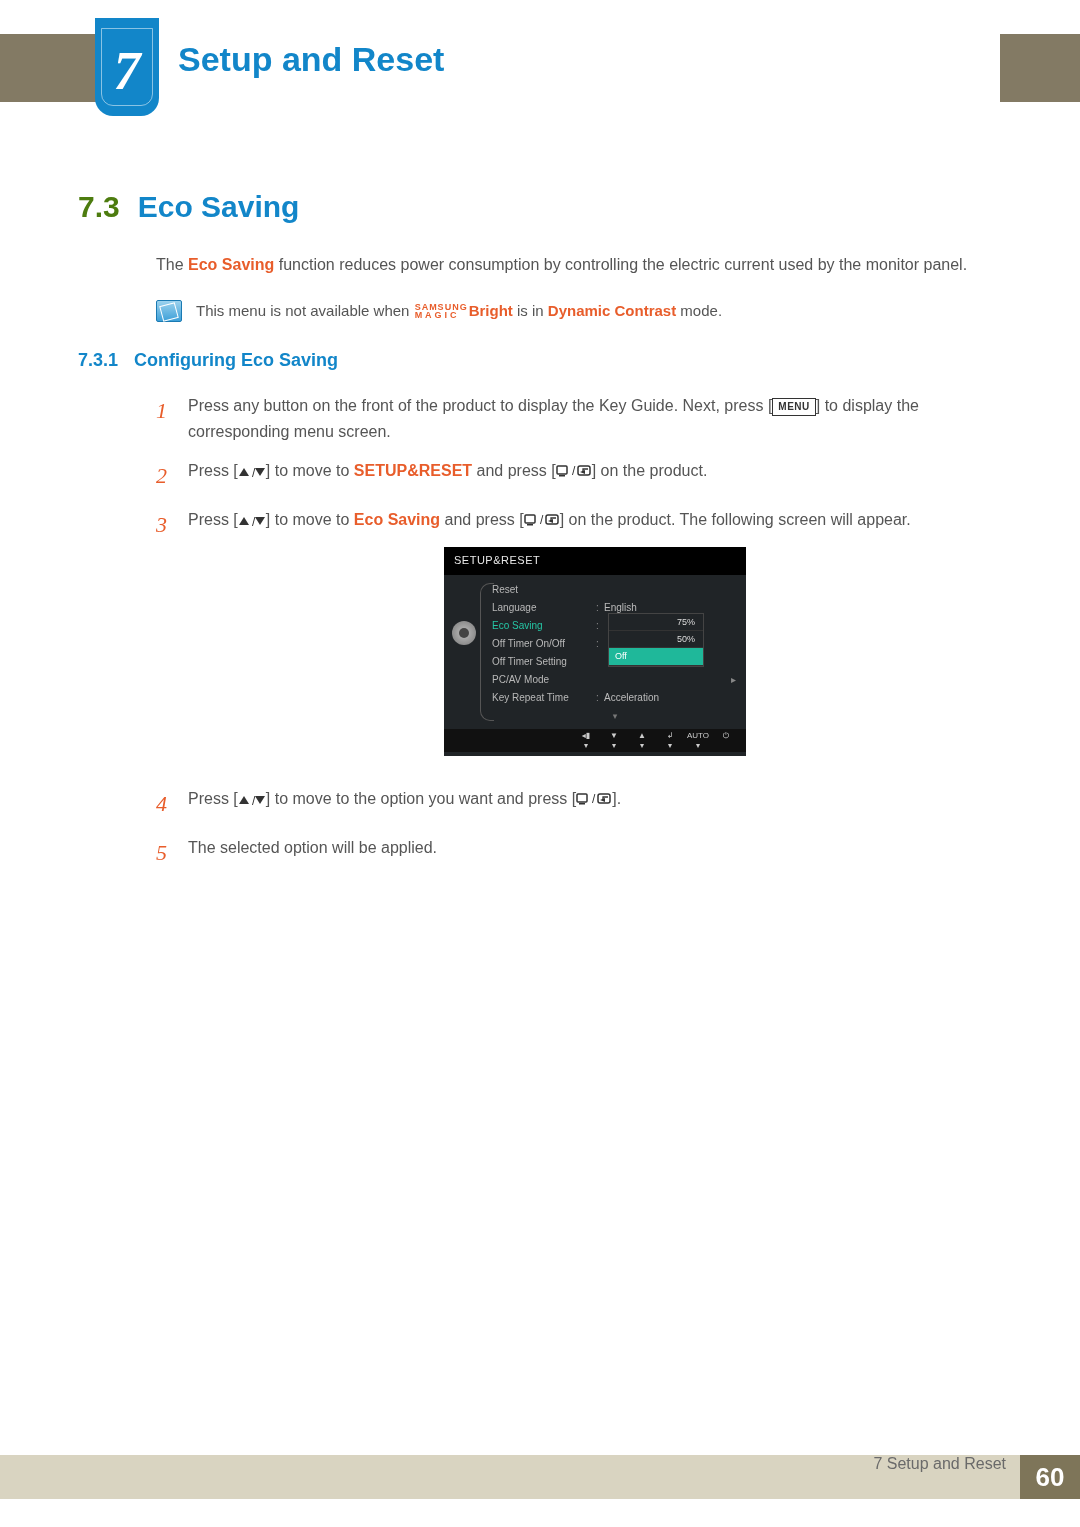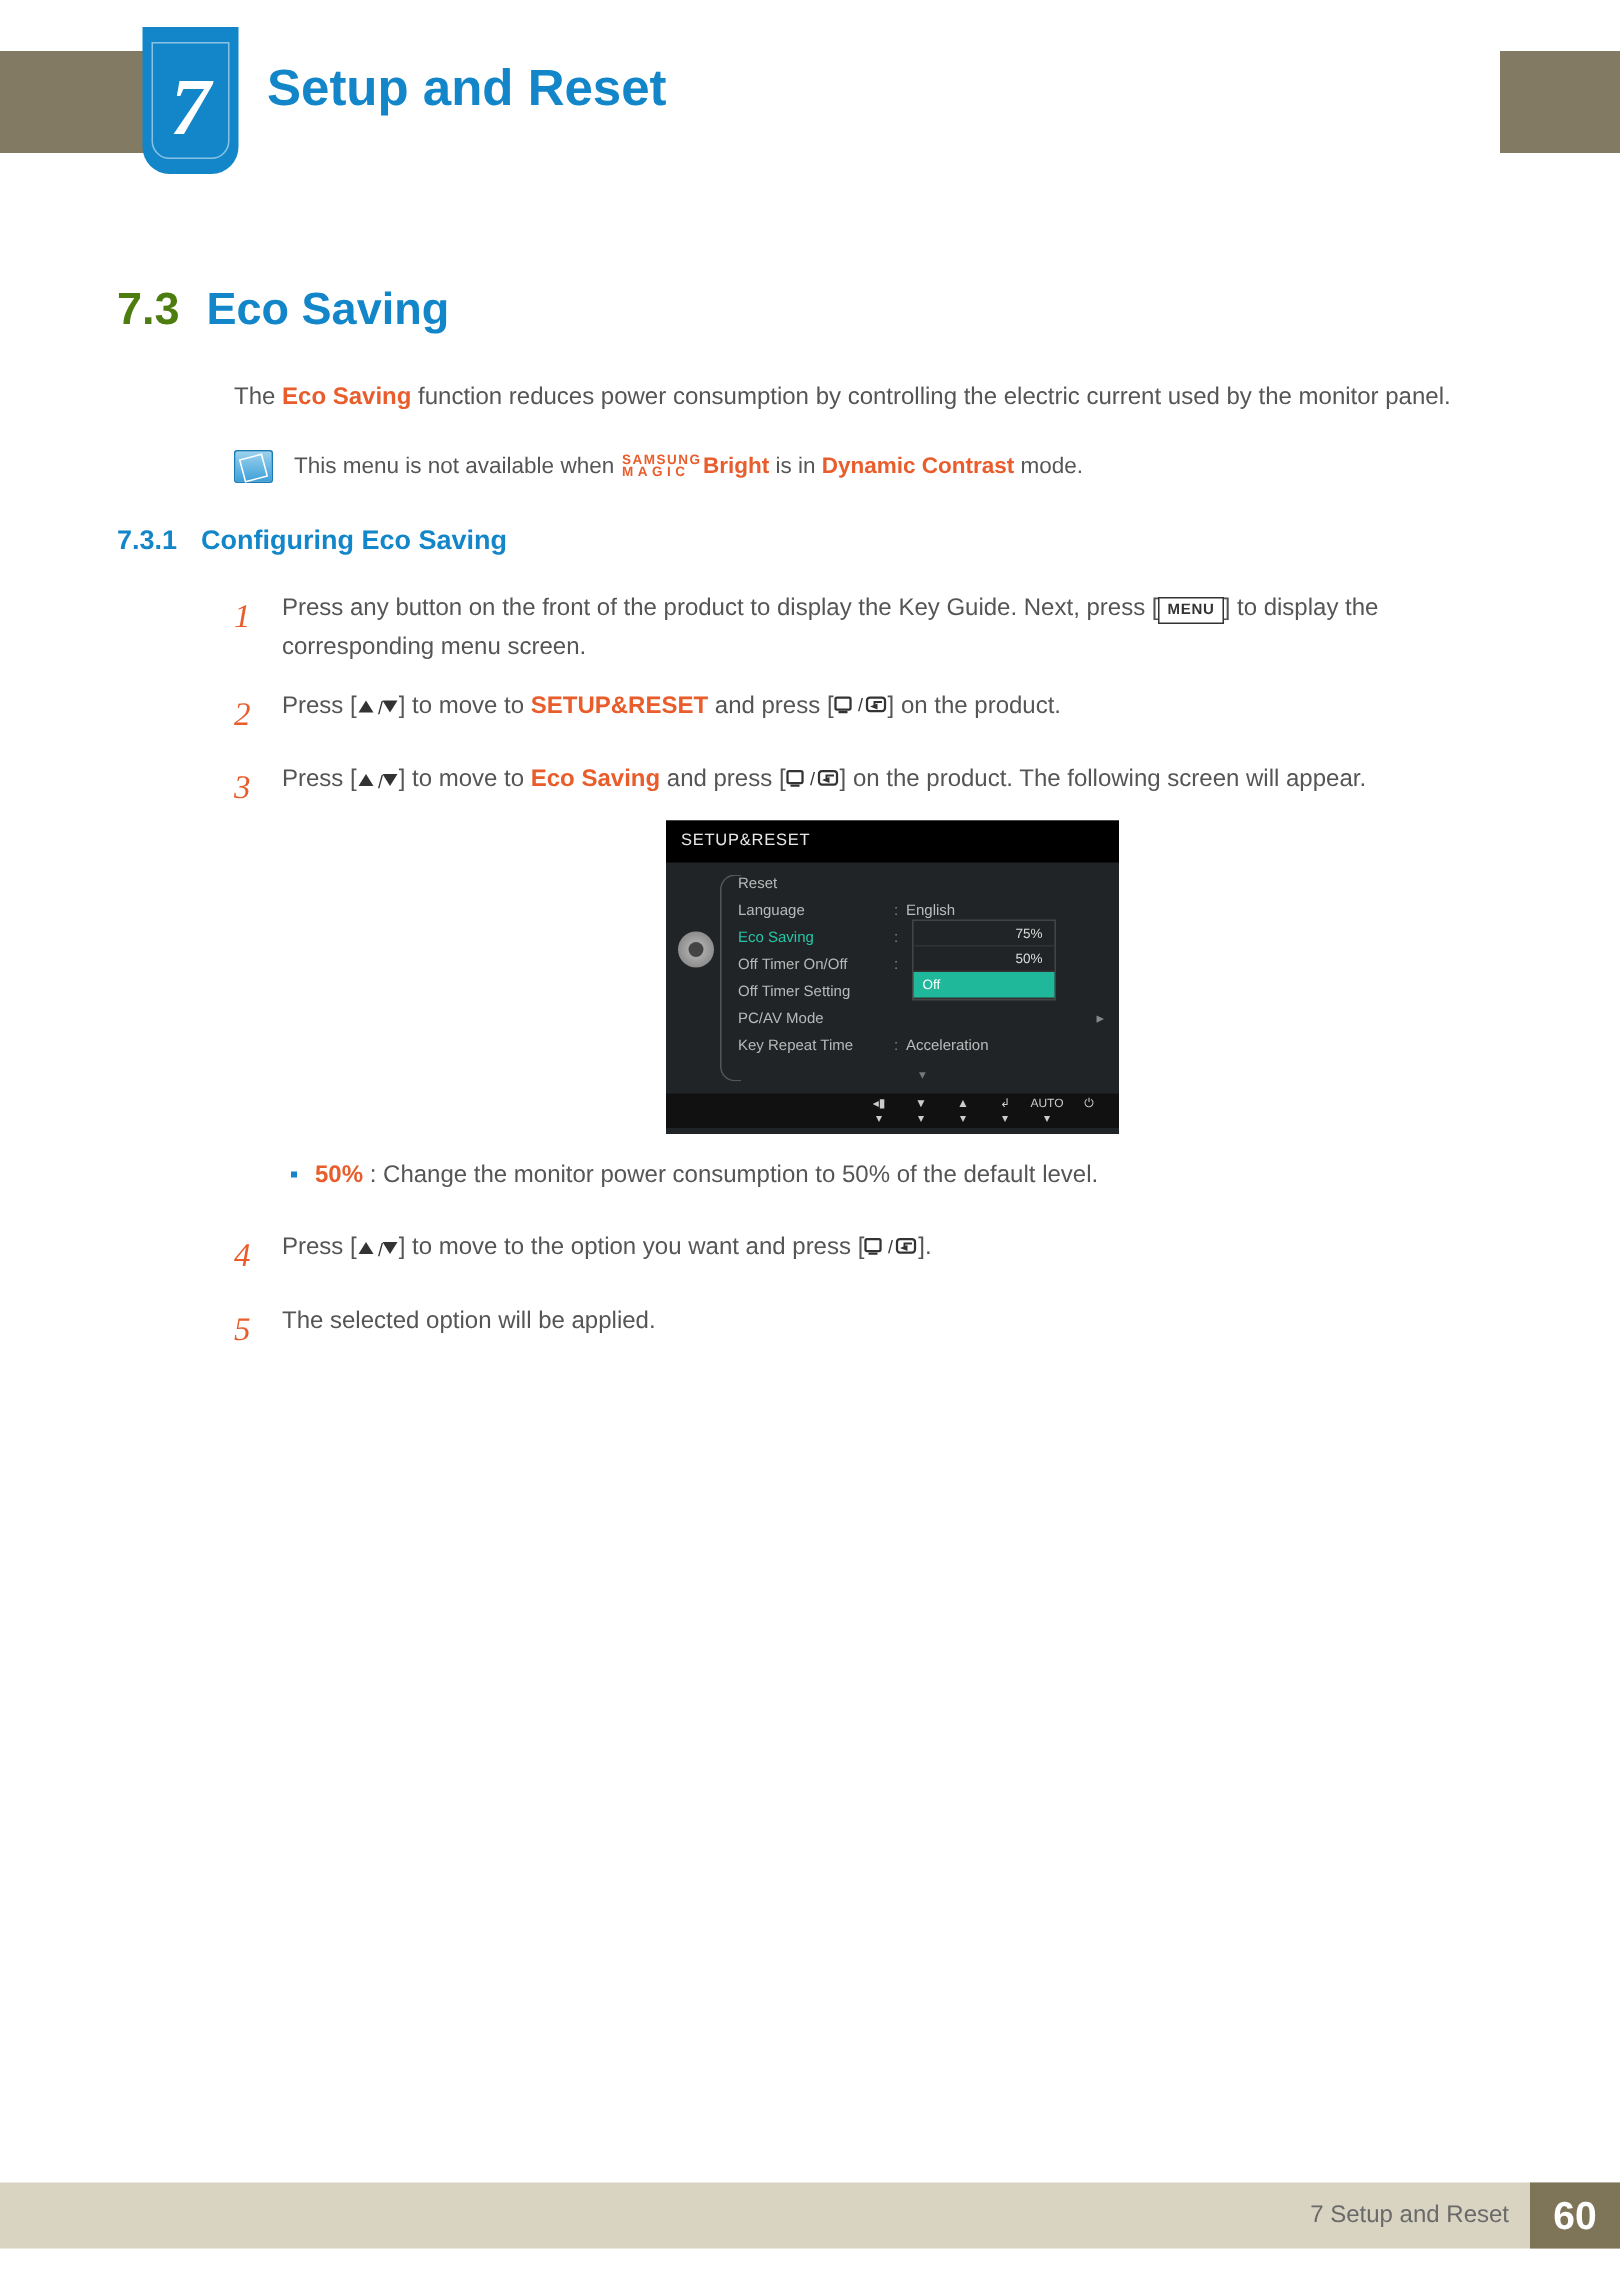--- a/index.html
+++ b/index.html
@@ -134,21 +134,21 @@
     padding:2px 6px 2px; align-items:center;
   }
   .osd-fbtn { width:28px; text-align:center; font-size:8px; color:#ccc; position:relative;}
   .osd-fbtn .t{line-height:10px; height:10px;}
   .osd-fbtn .b{line-height:9px; height:9px; font-size:8px; color:#ccc;}
   ul.bullets { list-style:none; margin-top:8px;}
   ul.bullets li { position:relative; padding-left:22px; margin-bottom:8px; font-size:16px; line-height:1.55;}
   ul.bullets li::before { content:""; position:absolute; left:6px; top:9px; width:4px; height:4px; background:#1286c9;}
   .footer-bar {
     position:absolute; bottom:28px; left:0; right:0; height:44px;
-    background:#d9d4c1; display:flex; justify-content:flex-end; align-items:center;
+    background:#d9d4c1; display:flex; justify-content:flex-end; 
   }
   .footer-text { color:#6a6a6a; font-size:16px; margin-right:14px;}
   .footer-page {
     width:60px; height:44px; background:#7e7559; color:#fff;
     display:flex; align-items:center; justify-content:center;
     font-size:26px; font-weight:bold; 
   }
 </style>
 </head>
 <body>
@@ -289,21 +289,20 @@
                 </div>
               <div class="osd-fbtn">
                   <div class="t">⏻</div>
                   <div class="b"></div>
                 </div>
             </div>
           </div>
         </div>
 
         <ul class="bullets">
-          <li><span class="orange-bold">50%</span><span> : Change the monitor power consumption to 50% of the default level.</span></li>
         </ul>
       </div>
     </li>
     <li>
       <div class="step-num">4</div>
       <div class="step-body">
         <span>Press [</span><span class="arrows-bracket"><svg class="icn" width="28" height="12">
               <polygon points="6,2 11,10 1,10" fill="#333"></polygon>
               <text x="14" y="11" font-size="12" fill="#333">/</text>
               <polygon points="22,10 27,2 17,2" fill="#333"></polygon>

